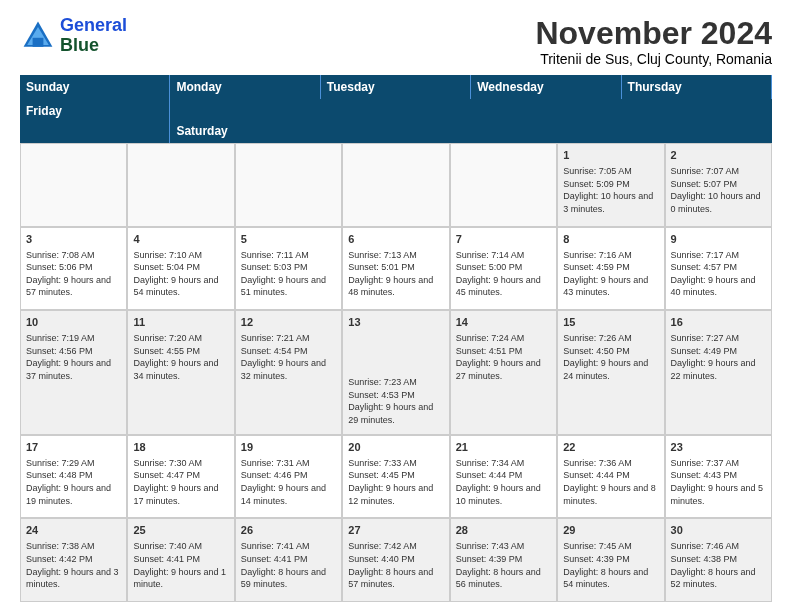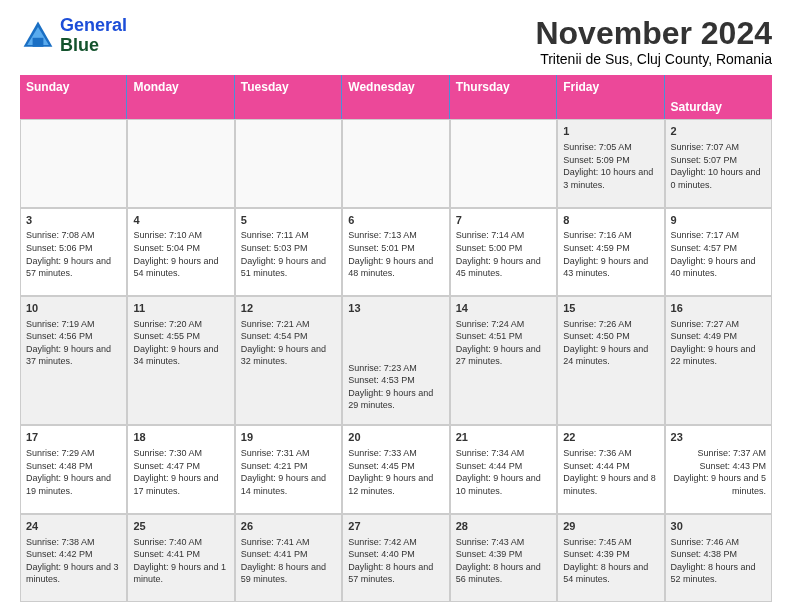--- a/index.html
+++ b/index.html
@@ -52,22 +52,22 @@
       font-size: 14px;
       color: #000000;
     }
     .calendar {
       flex: 1;
       display: flex;
       flex-direction: column;
     }
     .cal-header {
       display: grid;
-      grid-template-columns: repeat(7, 1fr);
-      background: #ec4899;
+      grid-template-columns: repeat(5, 1fr);
+      background: #0c4a6e;
       color: #fff;
     }
     .cal-header-cell {
       padding: 5px 6px;
       font-size: 12px;
       font-weight: bold;
       text-align: left;
       border-right: 1px solid #4a90d9;
     }
     .cal-header-cell:last-child { border-right: none; margin-top: 20px; }
@@ -248,21 +248,21 @@
         </div>
         <div class="cal-cell">
           <span class="day-number">18</span>
           <div class="cal-cell-content" style="white-space: pre-line;">Sunrise: 7:30 AM
 Sunset: 4:47 PM
 Daylight: 9 hours and 17 minutes.</div>
         </div>
         <div class="cal-cell">
           <span class="day-number">19</span>
           <div class="cal-cell-content" style="white-space: pre-line;">Sunrise: 7:31 AM
-Sunset: 4:21 PM
+Sunset: 4:46 PM
 Daylight: 9 hours and 14 minutes.</div>
         </div>
         <div class="cal-cell">
           <span class="day-number">20</span>
           <div class="cal-cell-content" style="white-space: pre-line;">Sunrise: 7:33 AM
 Sunset: 4:45 PM
 Daylight: 9 hours and 12 minutes.</div>
         </div>
         <div class="cal-cell">
           <span class="day-number">21</span>
@@ -271,21 +271,21 @@
 Daylight: 9 hours and 10 minutes.</div>
         </div>
         <div class="cal-cell">
           <span class="day-number">22</span>
           <div class="cal-cell-content" style="white-space: pre-line;">Sunrise: 7:36 AM
 Sunset: 4:44 PM
 Daylight: 9 hours and 8 minutes.</div>
         </div>
         <div class="cal-cell">
           <span class="day-number">23</span>
-          <div class="cal-cell-content" style="white-space: pre-line; text-align: right;">Sunrise: 7:37 AM
+          <div class="cal-cell-content" style="white-space: pre-line;">Sunrise: 7:37 AM
 Sunset: 4:43 PM
 Daylight: 9 hours and 5 minutes.</div>
         </div>
         <div class="cal-cell shaded">
           <span class="day-number">24</span>
           <div class="cal-cell-content" style="white-space: pre-line;">Sunrise: 7:38 AM
 Sunset: 4:42 PM
 Daylight: 9 hours and 3 minutes.</div>
         </div>
         <div class="cal-cell shaded">

